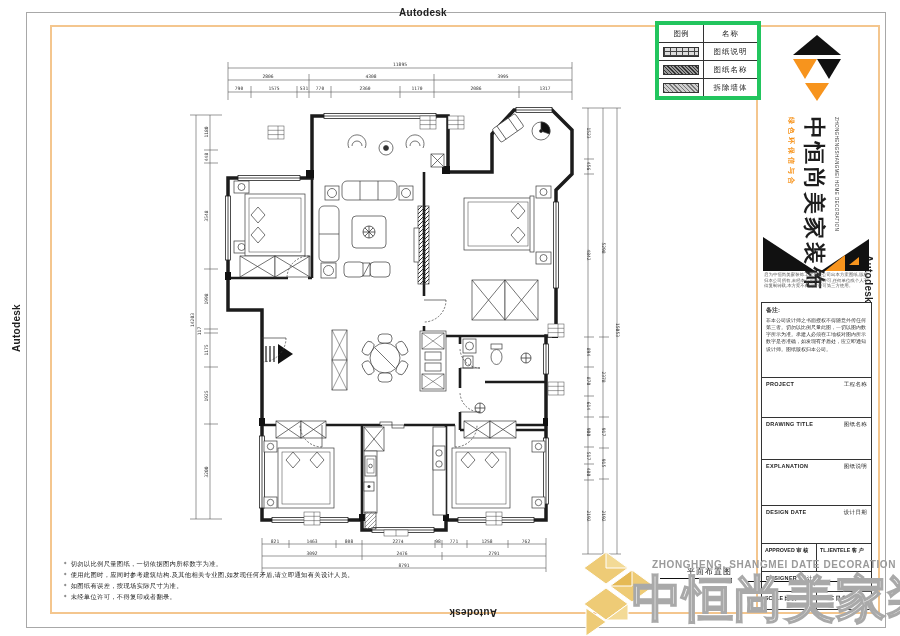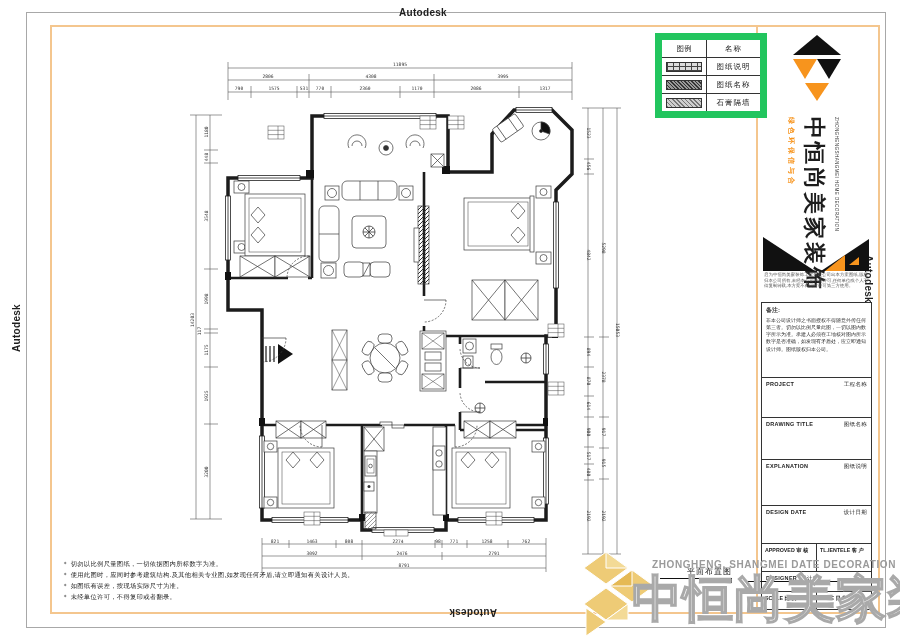--- a/index.html
+++ b/index.html
@@ -8,21 +8,21 @@
   .abs{position:absolute;}
   .outer-border{left:26px;top:12px;width:858px;height:614px;border:1px solid #a8a8a8;}
   .inner-border{left:50px;top:25px;width:826px;height:585px;border:2px solid #f4c68e;}
   .tb-divider{left:756px;top:25px;width:0;height:585px;border-left:2px solid #f4c68e;}
   .autodesk{font-size:10px;font-weight:bold;color:#1e1e1e;letter-spacing:.3px;white-space:nowrap;}
   .ad-top{left:392px;top:7px;width:62px;text-align:center;}
   .ad-left{left:11px;top:352px;width:62px;height:12px;transform:rotate(-90deg);transform-origin:0 0;}
   .ad-right{left:874px;top:255px;width:62px;height:12px;transform:rotate(90deg);transform-origin:0 0;}
   .ad-bottom{left:440px;top:607px;width:66px;text-align:center;transform:rotate(180deg);}
   
-  .legend{left:655px;top:33px;width:98px;border:7px solid #22c55e;background:#fff;font-size:7.5px;text-align:right;}
+  .legend{left:655px;top:21px;width:98px;border:4px solid #22c55e;background:#fff;font-size:7.5px;text-align:right;}
   .legend .lrow{display:flex;height:17px;border-top:1px solid #333;}
   .legend .lrow:first-child{border-top:none;}
   .legend .c1{width:44px;border-right:1px solid #333;display:flex;align-items:center;justify-content:center;}
   .legend .c2{flex:1;display:flex;align-items:center;justify-content:center;letter-spacing:1px;}
   .swatch{width:34px;height:8px;border:1px solid #333;}
   .sw-brick{background:repeating-linear-gradient(0deg,#444 0 1px,transparent 1px 4px),
              repeating-linear-gradient(90deg,#444 0 1px,#ddd 1px 6px);}
   .sw-gypsum{background:repeating-linear-gradient(45deg,#333 0 1px,#999 1px 2.5px),
               repeating-linear-gradient(-45deg,#333 0 1px,transparent 1px 2.5px);}
   .sw-demolish{background:repeating-linear-gradient(45deg,#777 0 1px,#cfcfcf 1px 3px);}
@@ -435,21 +435,21 @@
     <div class="lrow">
       <div class="c1">
           <span class="swatch sw-gypsum"></span>
         </div>
       <div class="c2">图纸名称</div>
     </div>
     <div class="lrow">
       <div class="c1">
           <span class="swatch sw-demolish"></span>
         </div>
-      <div class="c2">石膏隔墙</div>
+      <div class="c2">拆除墙体</div>
     </div>
   </div>
 
   <div class="abs titleblock">
 
     <svg class="abs" style="left:26px;top:8px" width="64" height="72" viewBox="0 0 64 72">
       <polygon points="8,22 32,2 32,22" fill="#111"></polygon>
       <polygon points="32,2 56,22 32,22" fill="#111"></polygon>
       <polygon points="8,26 32,26 20,46" fill="#f7941d"></polygon>
       <polygon points="32,26 56,26 44,46" fill="#111"></polygon>

